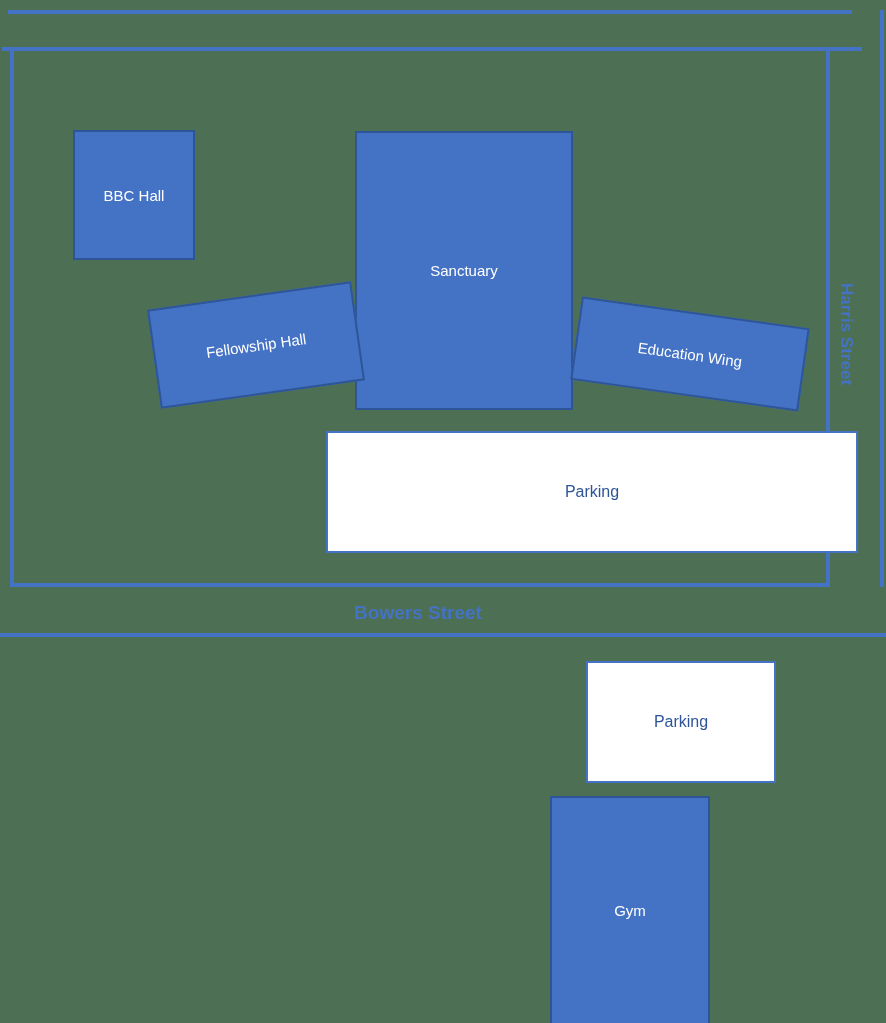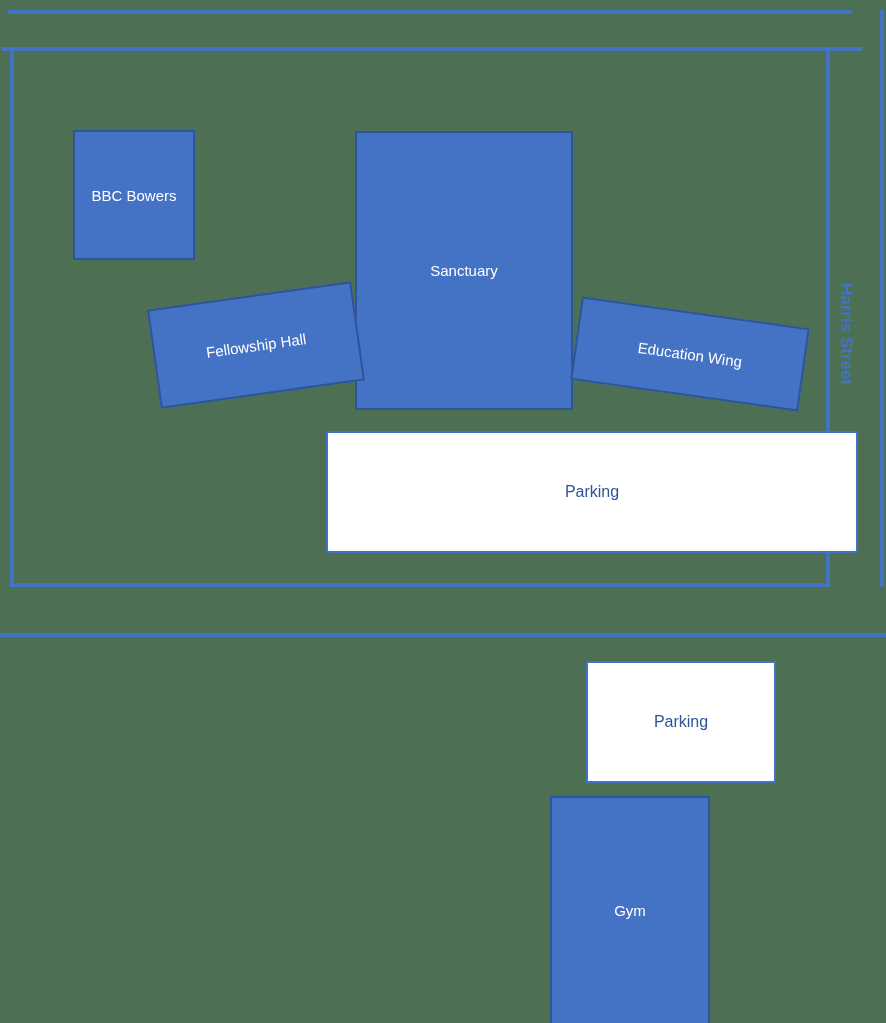--- a/index.html
+++ b/index.html
@@ -67,24 +67,25 @@
 
   <div class="sline line-fst"></div>
   <div class="sline line-fsb"></div>
 
   <div class="sline line-campus-left"></div>
   <div class="sline line-campus-right"></div>
   <div class="sline line-harris"></div>
   <div class="street-label harris-label">Harris Street</div>
 
   <div class="sline line-bwt"></div>
+  <div class="street-label bowers-label">Bowers Street</div>
   <div class="sline line-bwb"></div>
 
   <div class="building bbc">
-    <span>BBC Bowers</span>
+    <span>BBC Hall</span>
   </div>
 
   <div class="building sanctuary">
     <span>Sanctuary</span>
   </div>
 
   <div class="building fellowship">
     <span>Fellowship Hall</span>
   </div>
 

